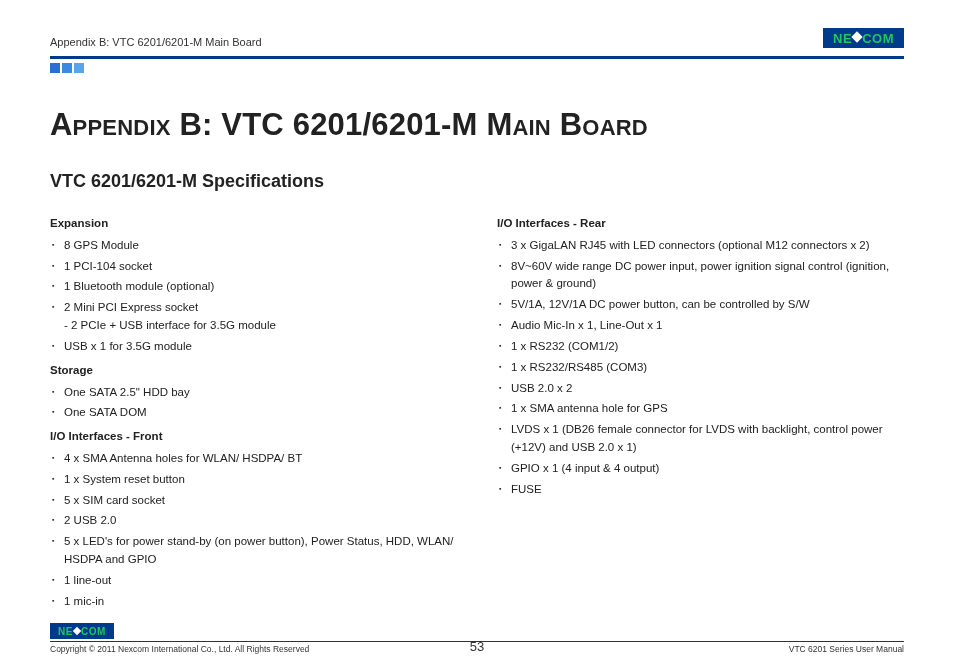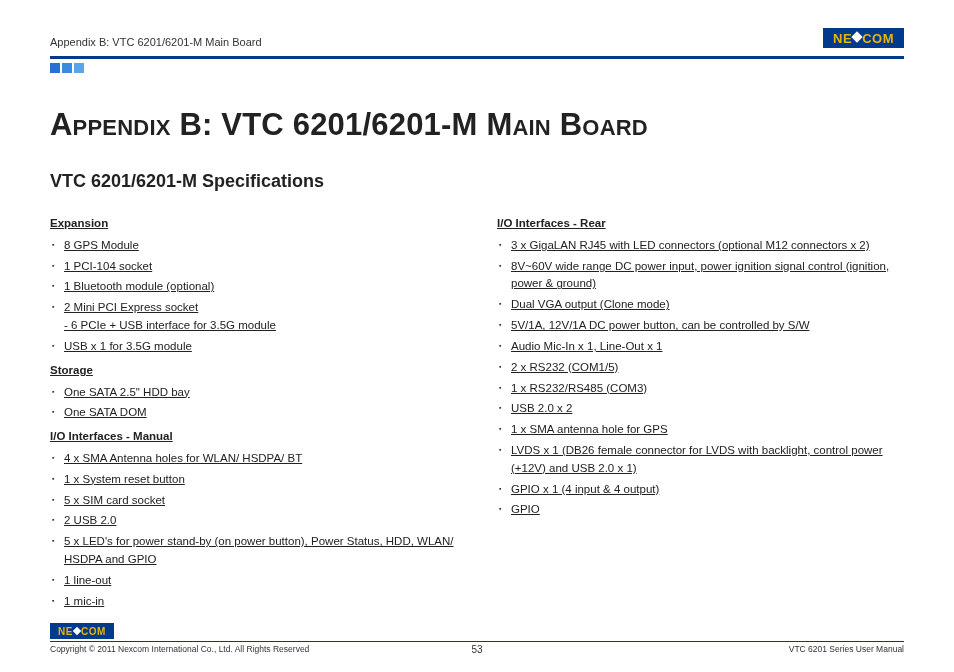--- a/index.html
+++ b/index.html
@@ -23,21 +23,21 @@
     color: #333;
   }
   .logo {
     display: flex;
     align-items: center;
     background: #003a8c;
     padding: 3px 10px 3px 10px;
     height: 20px;
   }
   .logo-text {
-    color: #eab308;
+    color: #22c55e;
     font-weight: bold;
     font-size: 13px;
     letter-spacing: 0.5px;
     font-family: Arial, sans-serif;
   }
   .logo-accent {
     display: inline-block;
     width: 8px; height: 8px;
     background: #fff;
     transform: rotate(45deg);
@@ -80,21 +80,20 @@
   }
 
   .columns {
     display: flex;
     gap: 40px;
   }
   .col {
     flex: 1;
     font-size: 11.5px;
     line-height: 1.55;
-    text-decoration: underline;
   }
   .sub-h {
     font-weight: 700;
     font-size: 11.5px;
     margin-top: 6px;
     margin-bottom: 4px;
   }
   ul.spec {
     list-style: none;
     padding-left: 2px;
@@ -135,26 +134,27 @@
   .footer-rule {
     height: 1px;
     background: #003a8c;
     margin-bottom: 2px;
   }
   .footer-row {
     display: flex;
     justify-content: space-between;
     font-size: 8.5px;
     color: #333;
+    align-items: flex-end;
   }
   .footer-center {
     position: absolute;
     left: 50%;
     transform: translateX(-50%);
-    font-size: 10px;
+    font-size: 13px;
   }
 </style>
 </head>
 <body>
 
 <div class="header">
   <div class="header-title">Appendix B: VTC 6201/6201-M Main Board</div>
   <div class="logo">
     <span class="logo-text">NE</span>
     <span class="logo-accent"></span>
@@ -176,58 +176,57 @@
 
   <div class="col">
 
     <div class="sub-h">Expansion</div>
     <ul class="spec">
       <li>8 GPS Module</li>
       <li>1 PCI-104 socket</li>
       <li>1 Bluetooth module (optional)</li>
       <li>
         <span>2 Mini PCI Express socket</span>
-        <span class="subline">- 6 PCIe + USB interface for 3.5G module</span>
+        <span class="subline">- 2 PCIe + USB interface for 3.5G module</span>
       </li>
       <li>USB x 1 for 3.5G module</li>
     </ul>
 
     <div class="sub-h">Storage</div>
     <ul class="spec">
       <li>One SATA 2.5" HDD bay</li>
       <li>One SATA DOM</li>
     </ul>
 
-    <div class="sub-h">I/O Interfaces - Manual</div>
+    <div class="sub-h">I/O Interfaces - Front</div>
     <ul class="spec">
       <li>4 x SMA Antenna holes for WLAN/ HSDPA/ BT</li>
       <li>1 x System reset button</li>
       <li>5 x SIM card socket</li>
       <li>2 USB 2.0</li>
       <li>5 x LED's for power stand-by (on power button), Power Status, HDD, WLAN/ HSDPA and GPIO</li>
       <li>1 line-out</li>
       <li>1 mic-in</li>
     </ul>
   </div>
 
   <div class="col">
     <div class="sub-h">I/O Interfaces - Rear</div>
     <ul class="spec">
       <li>3 x GigaLAN RJ45 with LED connectors (optional M12 connectors x 2)</li>
       <li>8V~60V wide range DC power input, power ignition signal control (ignition, power &amp; ground)</li>
-      <li>Dual VGA output (Clone mode)</li>
       <li>5V/1A, 12V/1A DC power button, can be controlled by S/W</li>
       <li>Audio Mic-In x 1, Line-Out x 1</li>
-      <li>2 x RS232 (COM1/5)</li>
+      <li>1 x RS232 (COM1/2)</li>
       <li>1 x RS232/RS485 (COM3)</li>
       <li>USB 2.0 x 2</li>
       <li>1 x SMA antenna hole for GPS</li>
       <li>LVDS x 1 (DB26 female connector for LVDS with backlight, control power (+12V) and USB 2.0 x 1)</li>
       <li>GPIO x 1 (4 input &amp; 4 output)</li>
-      <li>GPIO</li>
+      <li>FUSE</li>
     </ul>
   </div>
 </div>
 
 <div class="footer">
   <div class="footer-logo">
     <span class="logo-text">NE</span>
     <span class="logo-accent"></span>
     <span class="logo-text">COM</span>
   </div>

